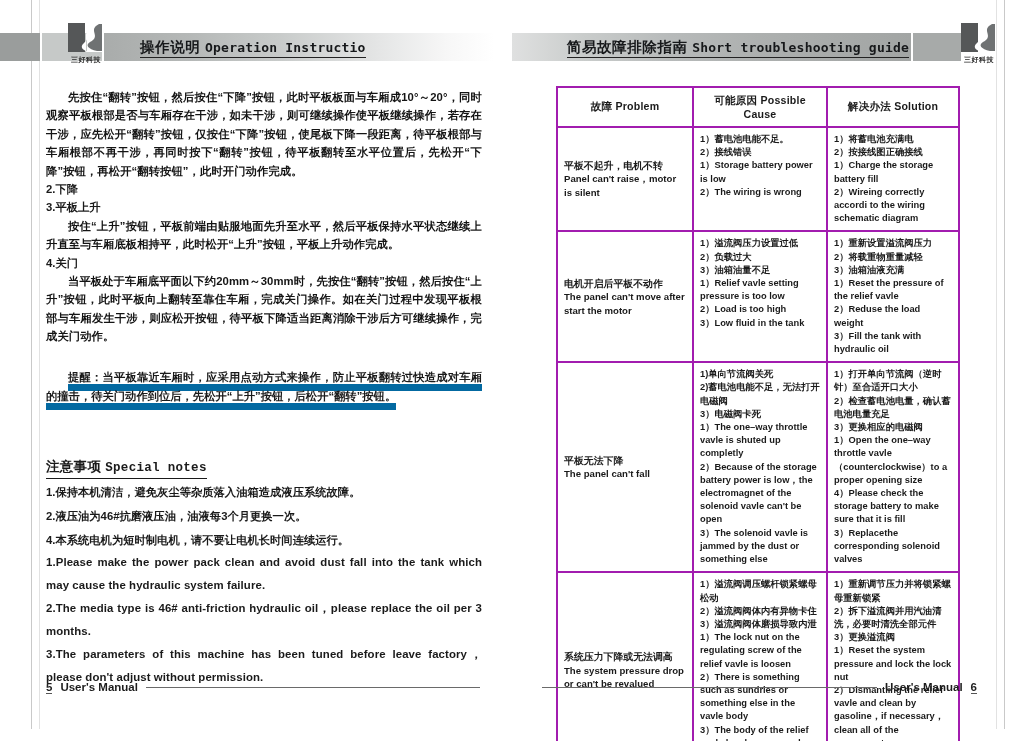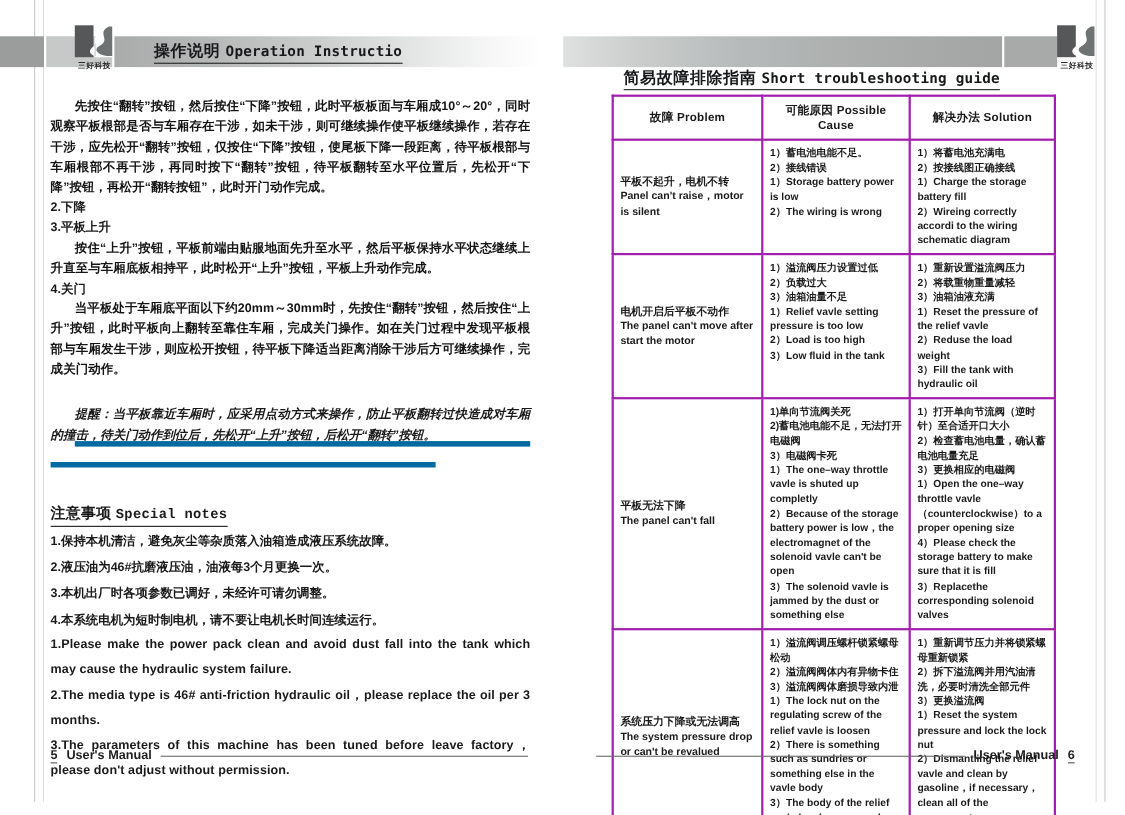--- a/index.html
+++ b/index.html
@@ -36,42 +36,42 @@
     background:linear-gradient(to right,#dfe0e0 0%,#c9cccb 18%,#b7baba 40%,#adb0af 62%,#a6a9a8 85%,#a2a5a4 100%);}
   .band-c{right:62px;width:48px;background:#a7aaa9;}
 
   .hdr-title{
     position:absolute;top:32px;height:30px;line-height:30px;
     font-size:14.5px;font-weight:bold;letter-spacing:.6px;
     color:#16181a;white-space:nowrap;
   }
   .hdr-title .u{border-bottom:1.4px solid #222;padding-bottom:2px;}
   .hdr-title-left{left:140px;}
-  .hdr-title-right{right:114px;text-align:center;margin-top:24px;}
+  .hdr-title-right{right:114px;text-align:center;}
   .hdr-title .en{font-family:"DejaVu Sans Mono","Liberation Mono",monospace;font-size:13px;letter-spacing:.2px;}
 
   
   .logo{position:absolute;width:56px;height:46px;top:22px;}
   .logo-left{left:58px;}
   .logo-right{right:16px;}
   .logo-mark{width:40px;height:32px;margin:0 auto;position:relative;}
   .logo-name{
     font-size:7px;font-weight:bold;letter-spacing:.5px;text-align:center;
     color:#2b2b2b;margin-top:1px;
   }
 
   
   .body-left{position:absolute;left:46px;right:30px;top:88px;}
   .cn{font-size:11.3px;line-height:18.4px;color:#141414;font-weight:bold;
       letter-spacing:.1px;text-align:justify;}
   .cn-indent{text-indent:22px;}
   .sec-num{font-size:11.3px;line-height:18.4px;font-weight:bold;}
   .tip{margin-top:22px;font-size:11.3px;line-height:19px;font-weight:bold;
        text-indent:22px;text-align:justify;}
-  .tip span{border-bottom:5px solid #0369a1;padding-bottom:18px;font-style:italic;}
+  .tip span{border-bottom:7px solid #0369a1;padding-bottom:1px;}
 
   .notes-head{margin-top:52px;font-size:13.5px;font-weight:bold;
       display:inline-block;border-bottom:1.5px solid #1a1a1a;padding-bottom:2px;letter-spacing:.3px;}
   .notes-head .en{font-family:Liberation Mono, monospace;font-size:12.5px;}
   .note-cn{font-size:11.3px;line-height:22px;font-weight:bold;margin-top:2px;}
   .note-en{font-size:11.4px;line-height:23px;font-weight:bold;text-align:justify;
            letter-spacing:.1px;}
   .note-en.j{text-align-last:left;}
 
   
@@ -148,21 +148,20 @@
       <div class="cn cn-indent">当平板处于车厢底平面以下约20mm～30mm时，先按住“翻转”按钮，然后按住“上升”按钮，此时平板向上翻转至靠住车厢，完成关门操作。如在关门过程中发现平板根部与车厢发生干涉，则应松开按钮，待平板下降适当距离消除干涉后方可继续操作，完成关门动作。</div>
 
       <div class="tip"><span>提醒：当平板靠近车厢时，应采用点动方式来操作，防止平板翻转过快造成对车厢的撞击，待关门动作到位后，先松开“上升”按钮，后松开“翻转”按钮。</span></div>
 
       <div class="notes-head">
         <span>注意事项</span>
         <span class="en">Special notes</span>
       </div>
       <div class="note-cn">1.保持本机清洁，避免灰尘等杂质落入油箱造成液压系统故障。</div>
       <div class="note-cn">2.液压油为46#抗磨液压油，油液每3个月更换一次。</div>
-      <div class="note-cn">3.本机出厂时各项参数已调好，未经许可请勿调整。</div>
       <div class="note-cn">4.本系统电机为短时制电机，请不要让电机长时间连续运行。</div>
       <div class="note-en j">1.Please make the power pack clean and avoid dust fall into the tank which may cause the hydraulic system failure.</div>
       <div class="note-en j">2.The media type is 46# anti-friction hydraulic oil，please replace the oil per 3 months.</div>
       <div class="note-en j">3.The parameters of this machine has been tuned before leave factory，  please don't adjust without permission.</div>
       
     </div>
 
     <div class="footer footer-left">
       <span class="pg">5</span>
       <span class="fl">User's Manual</span>

